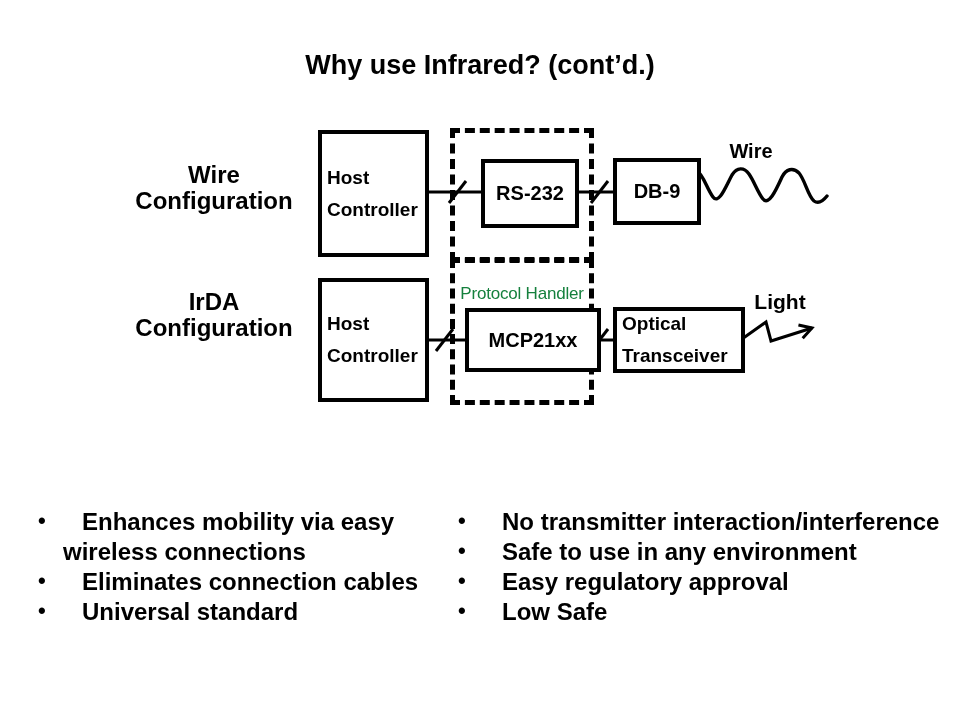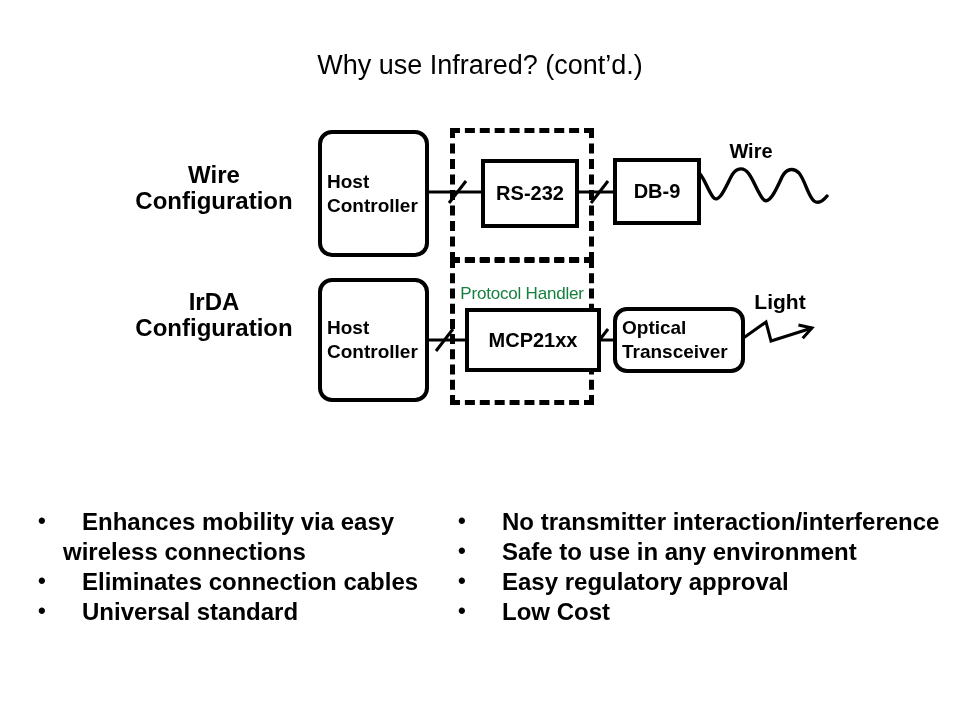--- a/index.html
+++ b/index.html
@@ -3,31 +3,31 @@
 <meta charset="utf-8">
 <style>
   * { margin:0; padding:0; box-sizing:border-box; }
   html,body { background:#fff; }
   .slide {
     position:relative; width:960px; height:720px; background:#ffffff;
     font-family:"Liberation Sans", sans-serif; color:#000; overflow:hidden;
   }
   .title {
     position:absolute; left:0; right:0; top:50px; text-align:center;
-    font-size:27px; font-weight:normal; white-space:pre;
+    font-size:27px; font-weight:bold; white-space:pre;
   }
   .row-label {
     position:absolute; text-align:center; font-weight:bold;
     font-size:24px; line-height:26px; white-space:pre-line;
   }
   .box {
     position:absolute; border:4px solid #000; background:#fff;
     display:flex; align-items:center; font-weight:bold; white-space:pre-line;
   }
-  .box.left-text { justify-content:flex-start; padding-left:5px; font-size:19px; line-height:24px;border-radius:14px; }
+  .box.left-text { justify-content:flex-start; padding-left:5px; font-size:19px; line-height:32px; }
   .box.center-text { justify-content:center; font-size:20px; }
   .dashed-box { position:absolute; border:5px dashed #000; background:transparent; }
   .ph-label {
     position:absolute; left:451px; top:284px; width:142px; text-align:center;
     font-size:17px; letter-spacing:-0.2px; color:#15803d; white-space:nowrap;
   }
   .medium-label { position:absolute; font-weight:bold; text-align:center; width:100px; }
   .wire-medium { left:701px; top:140px; font-size:20px; }
   .light-medium { left:730px; top:290px; font-size:21px; }
   svg.connectors { position:absolute; left:0; top:0; width:960px; height:720px; pointer-events:none; }
@@ -122,17 +122,17 @@
     <li>
       <span class="dot">•</span>
       <span class="txt">Safe to use in any environment</span>
     </li>
     <li>
       <span class="dot">•</span>
       <span class="txt">Easy regulatory approval</span>
     </li>
     <li>
       <span class="dot">•</span>
-      <span class="txt">Low Cost</span>
+      <span class="txt">Low Safe</span>
     </li>
   </ul>
 
 </div>
 
 </body></html>

